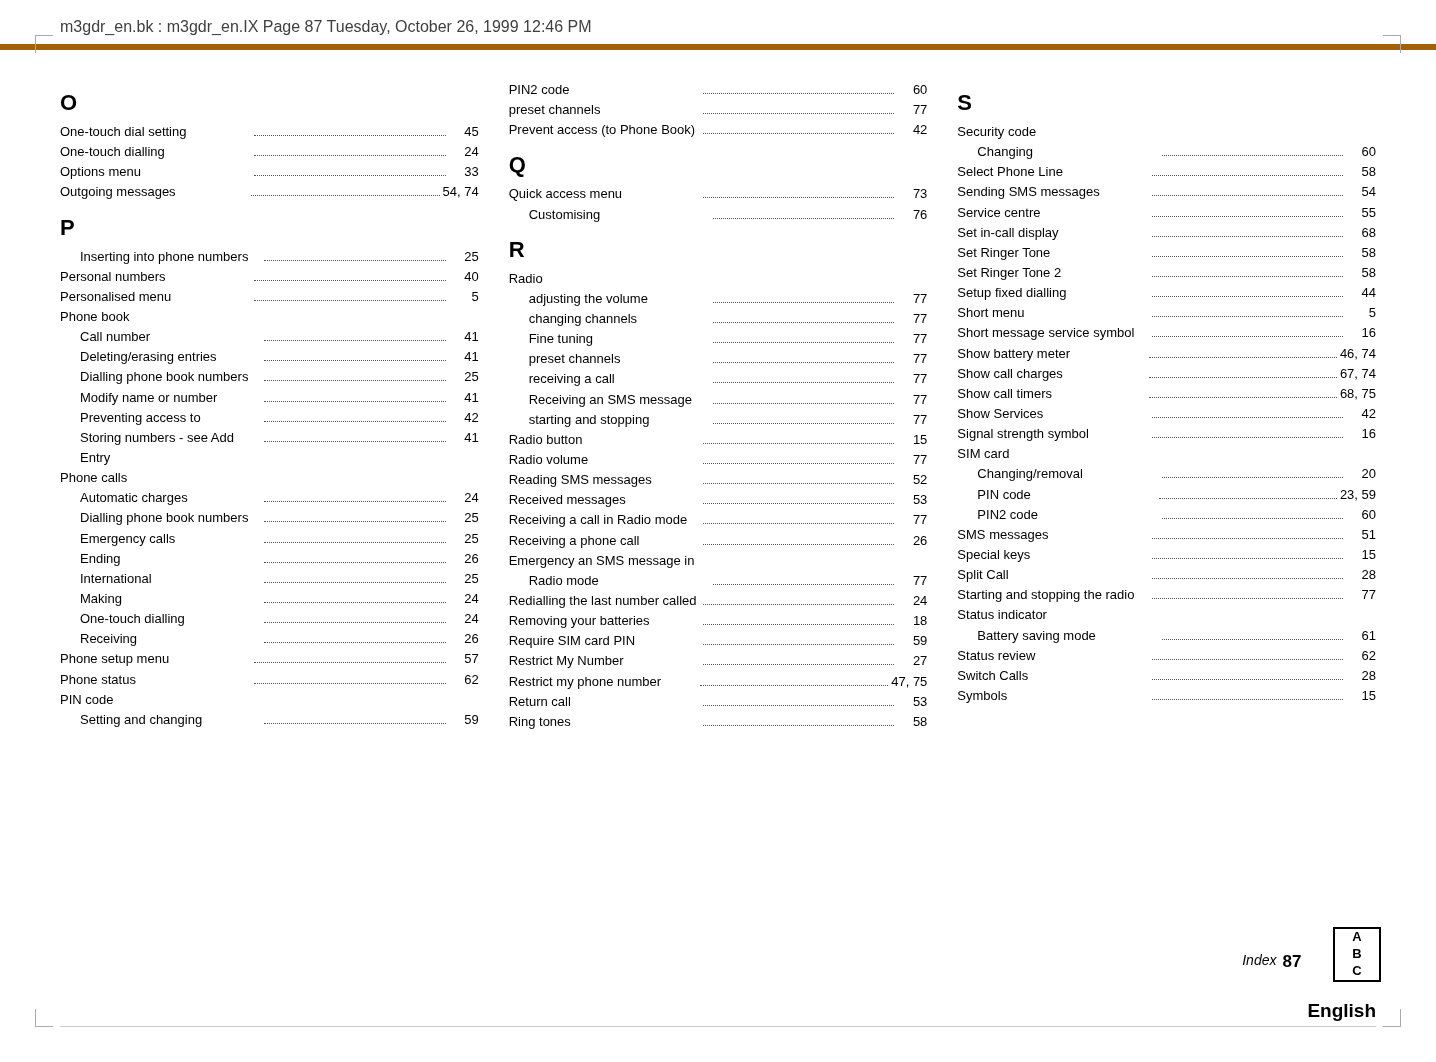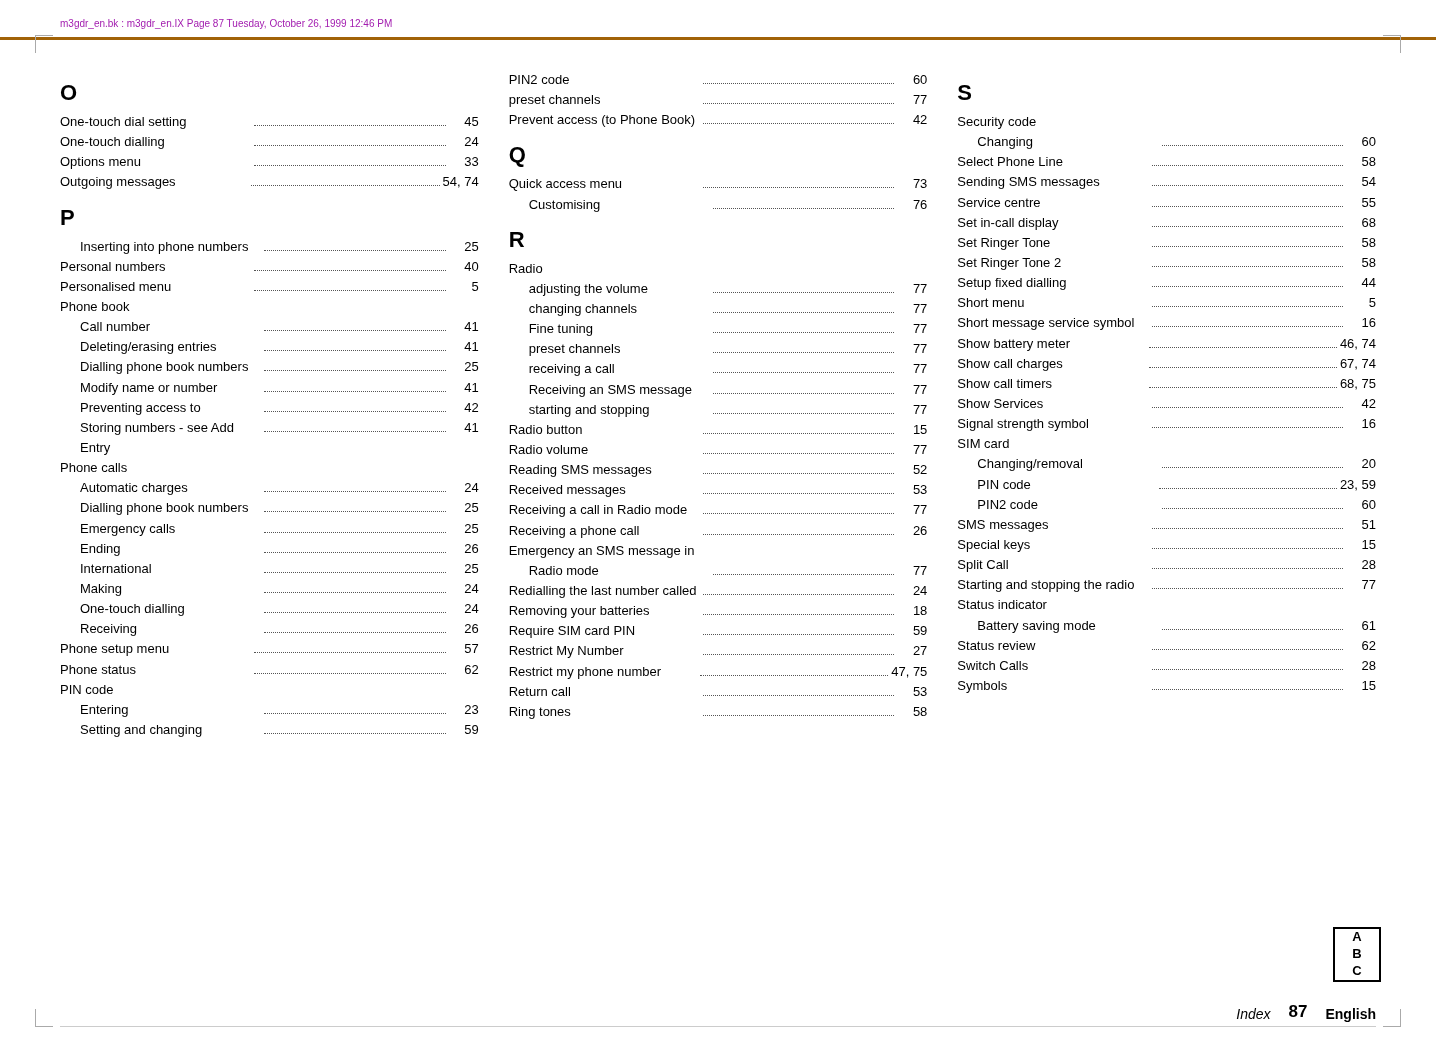--- a/index.html
+++ b/index.html
@@ -7,24 +7,24 @@
       background: #fff;
       font-family: Arial, Helvetica, sans-serif;
       font-size: 13px;
       color: #000;
       width: 1436px;
       min-height: 1062px;
       position: relative;
     }
 
     .page-header {
-      font-size: 10px;
-      color: #a21caf;
+      font-size: 16px;
+      color: #404040;
       padding: 18px 60px 0 60px;
-      border-bottom: 3px solid #a16207;
+      border-bottom: 6px solid #a16207;
       padding-bottom: 8px;
       margin-bottom: 30px;
     }
 
     .corner-marks {
       position: absolute;
       width: 100%;
       height: 100%;
       top: 0; left: 0;
       pointer-events: none;
@@ -106,38 +106,38 @@
 
     .section-gap {
       margin-top: 12px;
     }
 
     .page-footer {
       position: absolute;
       bottom: 40px;
       right: 60px;
       display: flex;
-      align-items: flex-end;
-      gap: 18px;
+      align-items: flex-start;
+      gap: 6px;
       font-style: italic;
     }
 
     .footer-index {
       font-style: italic;
       font-size: 14px;
     }
 
     .footer-pagenum {
       font-size: 17px;
       font-weight: bold;
       font-style: normal;
     }
 
     .footer-lang {
-      font-size: 14px;
+      font-size: 19px;
       font-weight: bold;
       font-style: normal;
       margin-top: 48px;
     }
 
     .abc-box {
       position: absolute;
       bottom: 80px;
       right: 55px;
       width: 48px;
@@ -299,25 +299,20 @@
       </div>
       <div class="index-entry">
         <span class="entry-label">Phone status  </span>
         <span class="dots"></span>
         <span class="entry-page">62</span>
       </div>
       <div class="index-entry">
         <span class="entry-label">PIN code</span>
       </div>
       <div class="index-entry">
-        <span class="entry-label entry-indent">Entering  </span>
-        <span class="dots"></span>
-        <span class="entry-page">23</span>
-      </div>
-      <div class="index-entry">
         <span class="entry-label entry-indent">Setting and changing  </span>
         <span class="dots"></span>
         <span class="entry-page">59</span>
       </div>
     </div>
     <div class="column">
       <div class="index-entry">
         <span class="entry-label">PIN2 code  </span>
         <span class="dots"></span>
         <span class="entry-page">60</span>

